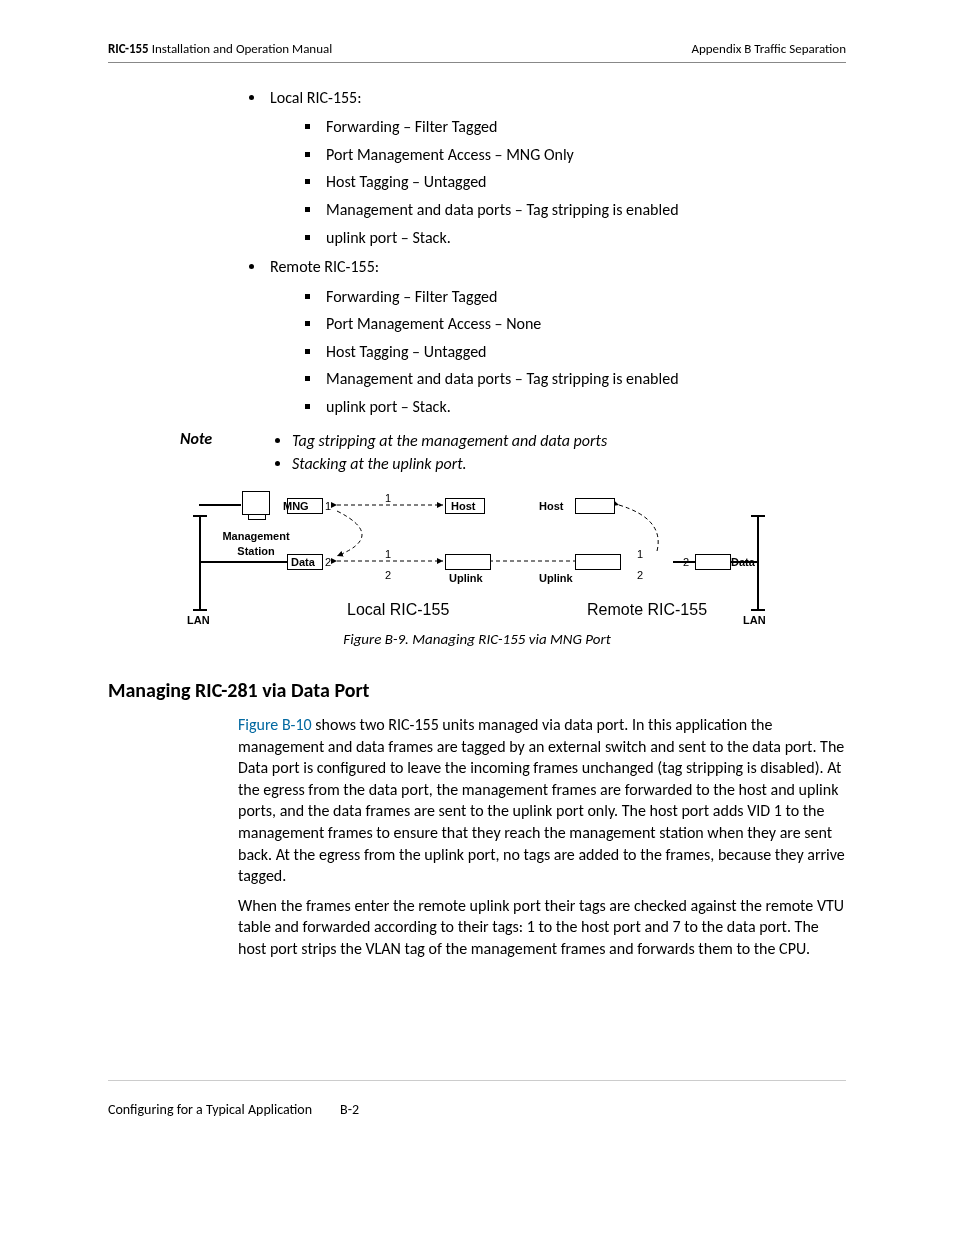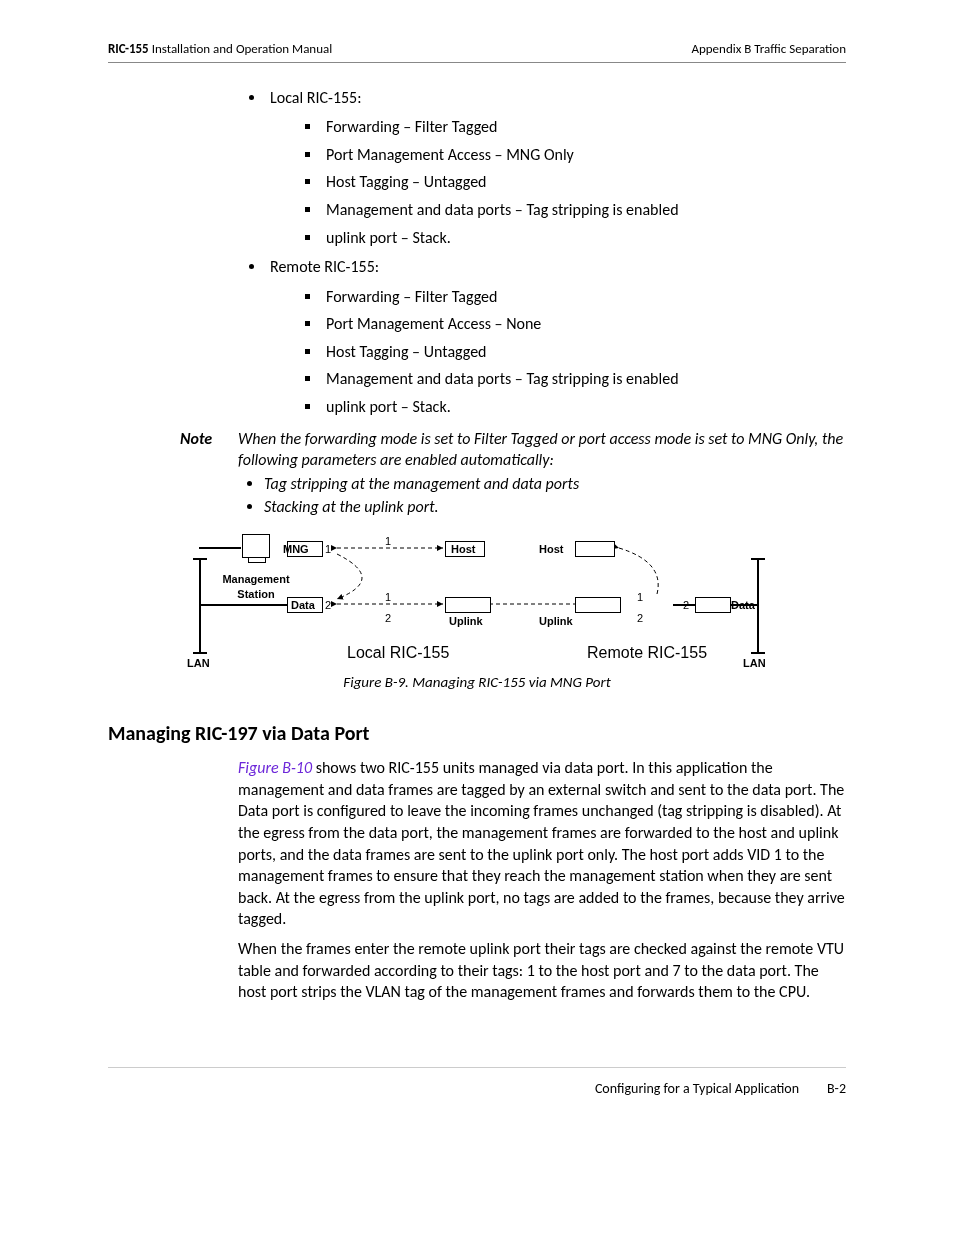--- a/index.html
+++ b/index.html
@@ -20,30 +20,30 @@
     border-bottom: 1px solid #888;
     margin-bottom: 24px;
     align-items: center;
   }
   .header-left b { font-weight: bold; }
   .content-indent { margin-left: 130px; }
   p { margin: 0 0 8px 0; }
   ul.bullet { list-style: disc; margin: 4px 0 8px 0; padding-left: 28px; }
   ul.square { list-style: square; margin: 8px 0 8px 0; padding-left: 52px; }
   ul.bullet > li, ul.square > li { margin-bottom: 6px; padding-left: 4px; }
-  .note-block { display: flex; margin-top: 10px; margin-bottom: 10px; }
+  .note-block { display: flex; margin-top: 10px; margin-bottom: 10px; gap: 28px; }
   .note-label { font-weight: bold; font-style: italic; width: 58px; flex-shrink:0; margin-left: 72px; }
   .note-body { font-style: italic; flex: 1; }
   .note-body ul { list-style: disc; margin: 2px 0 0 0; padding-left: 26px; font-style: italic; }
   .note-body ul li { margin-bottom: 2px; }
   .figure-wrap { margin: 14px 0 18px 0; text-align:center; }
   .figure-caption { font-style: italic; font-size: 15px; margin-top: 8px; text-align:center; }
   h2 { font-family: "Segoe UI Semibold", "Calibri", sans-serif; font-weight: bold; font-size: 20px; margin: 28px 0 10px 0; }
-  .link { color: #6d28d9; font-style: italic; }
-  .footer-row { display:flex; justify-content:flex-end; font-size: 14px; margin-top: 64px; border-top: 1px solid #ccc; padding-top: 12px; gap: 28px; }
+  .link { color: #0369a1; }
+  .footer-row { display:flex; font-size: 14px; margin-top: 120px; border-top: 1px solid #ccc; padding-top: 20px; gap: 28px; }
 
   
   .diagram { position: relative; width: 580px; height: 130px; margin: 0 auto; font-size: 11px; font-family: Arial, sans-serif; }
   .dlabel { position:absolute; font-weight:bold; font-size:11px; }
   .dnum { position:absolute; font-size:11px; }
   .lan-bar { position:absolute; width:2px; background:#000; }
   .lan-t { position:absolute; height:2px; background:#000; }
   .box { position:absolute; border:1px solid #000; background:#fff; }
   .monitor { position:absolute; width:26px; height:22px; border:1px solid #000; }
   .monitor::after { content:""; position:absolute; bottom:-6px; left:5px; width:16px; height:4px; border:1px solid #000; }
@@ -77,21 +77,20 @@
         <li>Management and data ports – Tag stripping is enabled</li>
         <li>uplink port – Stack.</li>
       </ul>
     </li>
   </ul>
 </div>
 
 <div class="note-block">
   <div class="note-label">Note</div>
   <div class="note-body">
-    <span>When the forwarding mode is set to Filter Tagged or port access mode is set to MNG Only, the following parameters are enabled automatically:</span>
     <ul>
       <li>Tag stripping at the management and data ports</li>
       <li>Stacking at the uplink port.</li>
     </ul>
   </div>
 </div>
 
 <div class="figure-wrap">
   <div class="diagram">
 
@@ -158,21 +157,21 @@
     <div class="box" style="left:508px; top:63px; width:34px; height:14px;"></div>
     <div class="dlabel" style="left:544px; top:64px;">Data</div>
     <div class="dnum" style="left:496px; top:64px;">2</div>
 
     <div class="caption-small" style="left:160px; top:108px;">Local RIC-155</div>
     <div class="caption-small" style="left:400px; top:108px;">Remote RIC-155</div>
   </div>
   <div class="figure-caption">Figure B-9.  Managing RIC-155 via MNG Port</div>
 </div>
 
-<h2>Managing RIC-197 via Data Port</h2>
+<h2>Managing RIC-281 via Data Port</h2>
 
 <div class="content-indent">
   <p>
     <span class="link">Figure B-10</span><span> shows two RIC-155 units managed via data port. In this application the management and data frames are tagged by an external switch and sent to the data port. The Data port is configured to leave the incoming frames unchanged (tag stripping is disabled). At the egress from the data port, the management frames are forwarded to the host and uplink ports, and the data frames are sent to the uplink port only. The host port adds VID 1 to the management frames to ensure that they reach the management station when they are sent back. At the egress from the uplink port, no tags are added to the frames, because they arrive tagged.</span>
   </p>
   <p>When the frames enter the remote uplink port their tags are checked against the remote VTU table and forwarded according to their tags: 1 to the host port and 7 to the data port. The host port strips the VLAN tag of the management frames and forwards them to the CPU.</p>
 </div>
 
 <div class="footer-row">
   <span>Configuring for a Typical Application</span>

